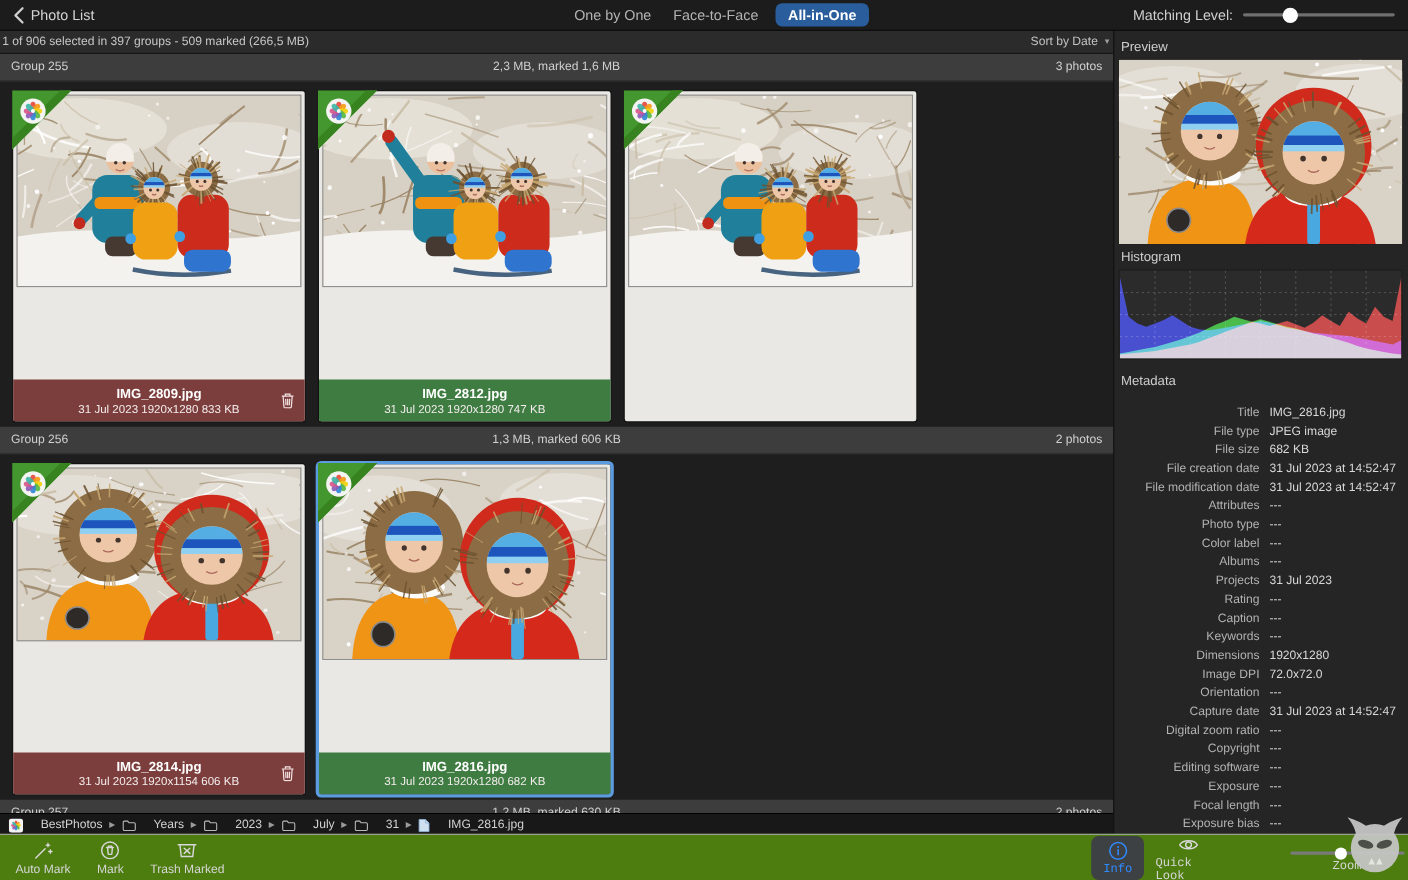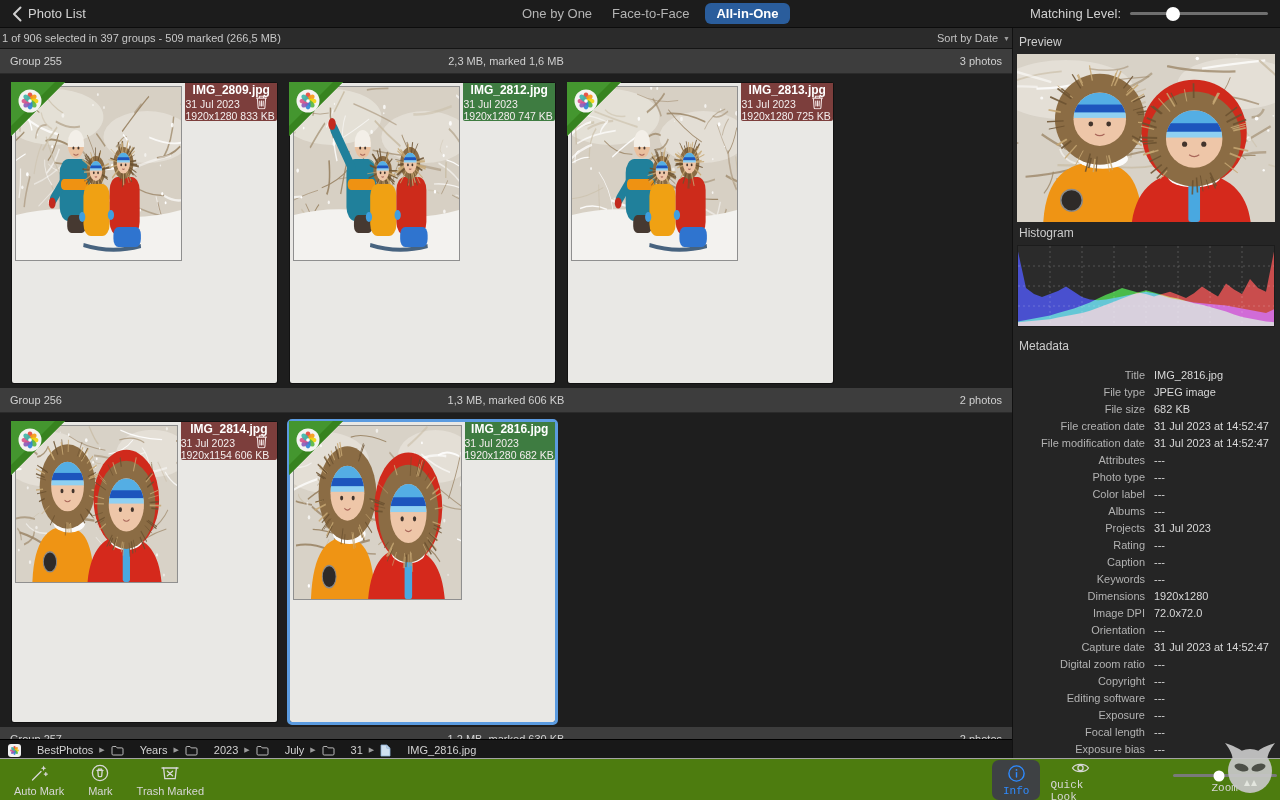--- a/index.html
+++ b/index.html
@@ -28,21 +28,21 @@
   .sort .arr{font-size:7px;color:#9d9d9d;}
   .list{height:690px;overflow:hidden;background:#1e1e1e;flex:none;}
 
   .group-header{position:relative;height:24px;background:#3d3d3d;border-bottom:1px solid #2a2a2a;
                 display:flex;align-items:center;padding:0 10px;font-size:11px;color:#d0d0d0;}
   .gh-center{position:absolute;left:0;right:0;text-align:center;pointer-events:none;}
   .gh-count{margin-left:auto;}
 
   .card-row{display:flex;gap:13px;padding:9px 12px 5px 12px;}
   .card{position:relative;width:265px;height:300px;background:#e9e8e5;border-radius:2px;
-        display:flex;flex-direction:row;box-shadow:0 0 0 1px #121212;flex:none;}
+        display:flex;flex-direction:column;box-shadow:0 0 0 1px #121212;flex:none;}
   .card.sel{outline:3px solid #5b9be0;}
   .photo{margin:3px 3px 0 3px;border:1px solid #8f8f8f;overflow:hidden;background:#cfcabf;}
   .photo svg{display:block;width:100%;height:100%;}
   .spacer{flex:1;}
   .cfooter{position:relative;height:38px;border-radius:0 0 2px 2px;display:flex;
            flex-direction:column;align-items:center;justify-content:center;color:#fff;}
   .cfooter.red{background:#7c3e3c;}
   .cfooter.green{background:#3e7c41;}
   .fname{font-size:12px;font-weight:700;line-height:14px;}
   .fdetails{font-size:10.5px;color:#f3eded;margin-top:1px;}
@@ -774,32 +774,20 @@
                     <rect x="177.5" y="70.225" width="21" height="3.15" fill="#1d55bd"></rect>
                     <rect x="177.5" y="73.375" width="21" height="2.1" fill="#8fd0f2"></rect>
                   </g>
                   <circle cx="184.43" cy="77.89" r="1.4" fill="#42342c"></circle>
                   <circle cx="191.57" cy="77.89" r="1.4" fill="#42342c"></circle>
                   <path d="M186.11,81.775 Q188,83.14 189.89,81.775" stroke="#a9675a" stroke-width="1.2" fill="none"></path>
                   <circle cx="168" cy="128" r="5" fill="#3f9fe0"></circle>
                 </svg>
               </div>
               <div class="spacer"></div>
-              <div class="cfooter red">
-                <div class="fname">IMG_2813.jpg</div>
-                <div class="fdetails">31 Jul 2023  1920x1280  725 KB</div>
-                <div class="trash-btn"><svg width="13" height="15" viewBox="0 0 13 15" fill="none" stroke="#f3e4e4" stroke-width="1.1">
-                    <path d="M1.2,3.6 h10.6"></path>
-                    <path d="M4.4,3.4 v-1.7 h4.2 v1.7"></path>
-                    <path d="M2.4,3.6 l0.7,9.6 a1.1,1.1 0 0 0 1.1,1 h4.6 a1.1,1.1 0 0 0 1.1,-1 l0.7,-9.6"></path>
-                    <path d="M4.7,6.1 l0.3,5.8"></path>
-                    <path d="M6.5,6.1 v5.8"></path>
-                    <path d="M8.3,6.1 l-0.3,5.8"></path>
-                  </svg></div>
-              </div>
             </div>
           </div>
           <div class="group-header">
             <span>Group 256</span>
             <span class="gh-center">1,3 MB, marked 606 KB</span>
             <span class="gh-count">2 photos</span>
           </div>
           <div class="card-row">
             <div class="card">
               <svg class="ribbon" width="54" height="54" viewBox="0 0 54 54">

